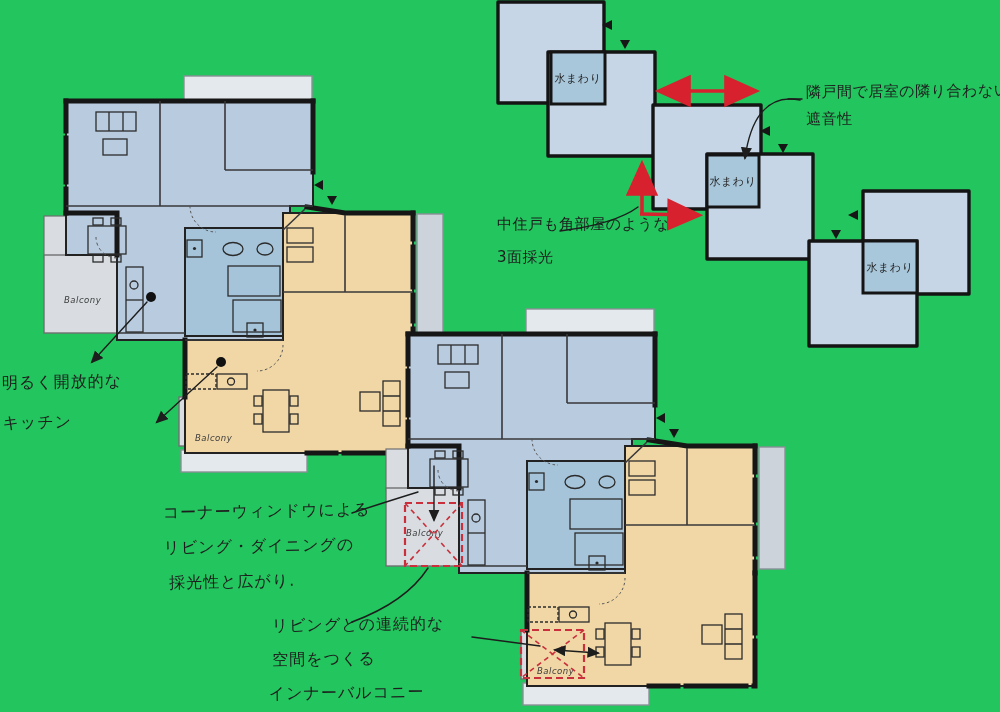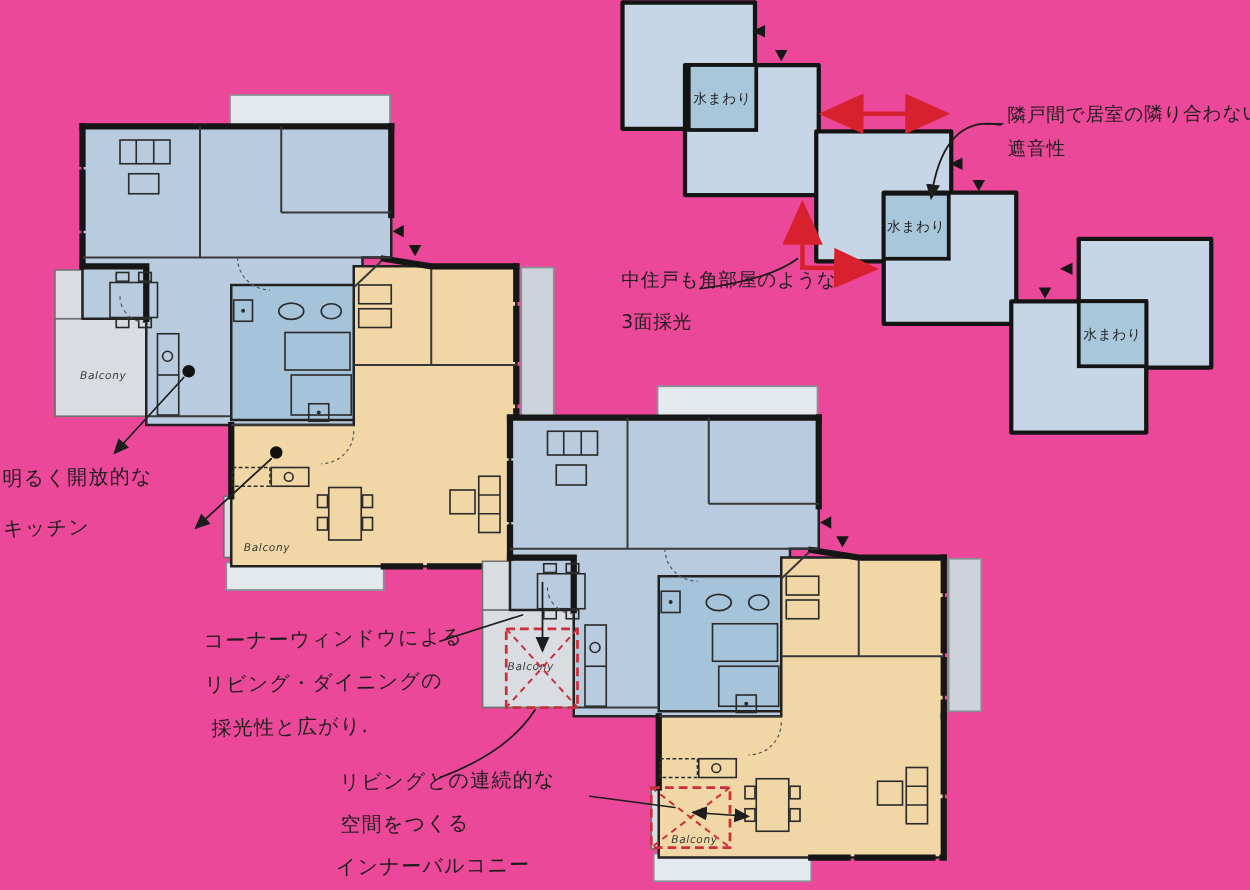--- a/index.html
+++ b/index.html
@@ -1,16 +1,16 @@
 <!DOCTYPE html>
 <html><head>
 <meta charset="utf-8">
 <style>
   html,body{margin:0;padding:0;background:#ffffff;}
-  .stage{position:relative;width:1000px;height:712px;background:#ec4899;overflow:hidden;
+  .stage{position:relative;width:1000px;height:712px;background:#22c55e;overflow:hidden;
          font-family:"DejaVu Sans",sans-serif;}
   svg{display:block;}
   text{font-family:"DejaVu Sans",sans-serif;fill:#1d1d1d;}
   .note{font-size:16px;letter-spacing:1px;font-weight:500;}
   .note-sm{font-size:15px;letter-spacing:0.5px;font-weight:500;}
   .water-label{font-size:11px;letter-spacing:0.5px;}
   .balcony-label{font-size:8.5px;font-style:italic;fill:#3a3a3a;letter-spacing:0.5px;}
   .wall{stroke:#161616;stroke-width:5;fill:none;stroke-linecap:square;}
   .thinwall{stroke:#38383a;stroke-width:1.6;fill:none;}
   .furn{stroke:#2b2b2b;stroke-width:1.3;fill:none;}

